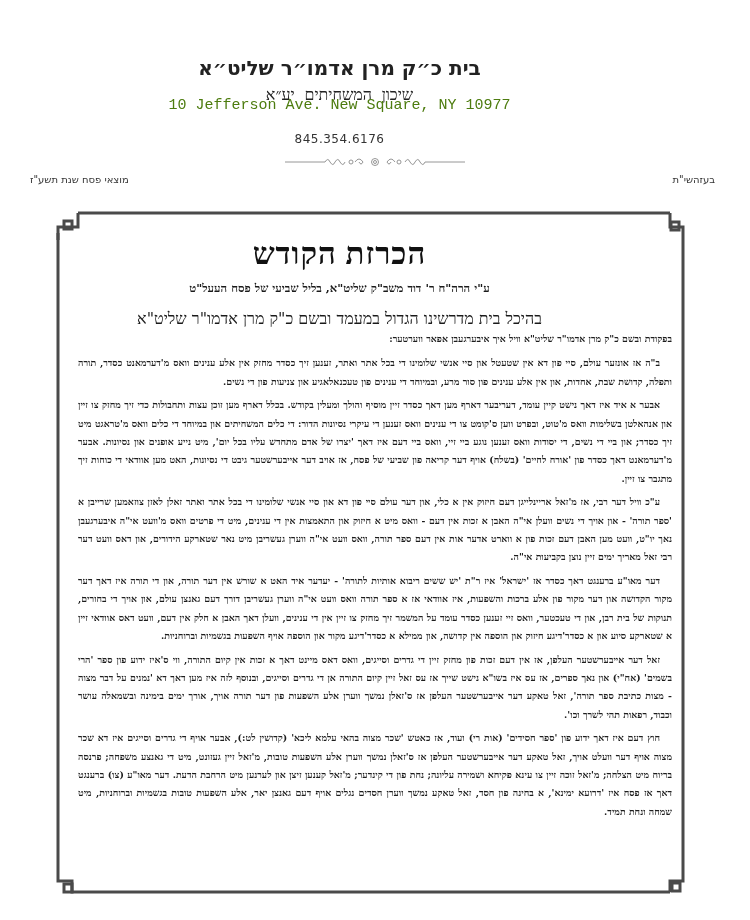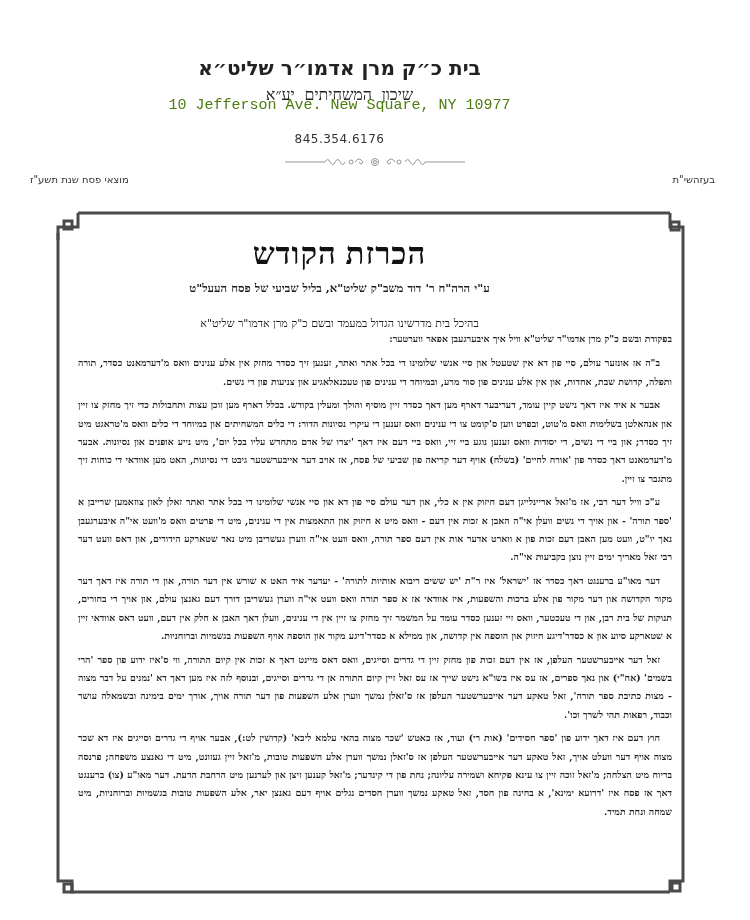--- a/index.html
+++ b/index.html
@@ -10,21 +10,21 @@
   #hdr-title{top:56px;font-family:"DejaVu Sans",sans-serif;font-weight:bold;font-size:20px;direction:rtl;color:#222;}
   #hdr-sub{top:85px;font-family:"DejaVu Sans Mono",monospace;font-size:16px;direction:rtl;color:#222;}
   #hdr-addr{top:97px;font-family:Liberation Mono, monospace;font-size:15px;color:#4d7c0f;}
   #hdr-phone{top:132px;font-family:"DejaVu Sans",sans-serif;font-size:12px;color:#333;letter-spacing:0.5px;}
   #flourish{top:155px;left:285px;width:180px;height:14px;}
   #date-left{top:174px;left:30px;font-family:"DejaVu Sans",sans-serif;font-size:10px;direction:rtl;color:#333;}
   #bsd-right{top:174px;right:35px;font-family:"DejaVu Sans",sans-serif;font-size:10px;direction:rtl;color:#333;}
   #frame{top:200px;left:40px;width:710px;height:720px;}
   #main-title{top:236px;font-family:Liberation Serif, serif;font-weight:bold;font-size:31px;direction:rtl;color:#111;letter-spacing:1px;}
   #sub1{top:281px;font-size:11.5px;font-weight:bold;direction:rtl;}
-  #sub2{top:317px;font-size:11px;direction:rtl;}
+  #sub2{top:309px;font-size:16px;direction:rtl;}
   #body{top:330px;left:78px;width:594px;direction:rtl;text-align:justify;font-size:9.4px;line-height:18.4px;font-family:"DejaVu Serif",serif;font-weight:bold;color:#1d1d1d;}
   #body p{margin:0 0 5px 0;text-indent:12px;}
   #body p.opening{text-indent:0;margin-bottom:6px;}
 </style>
 </head>
 <body>
 
 <div>
   <div id="hdr-title" class="abs center">בית כ״ק מרן אדמו״ר שליט״א</div>
   <div id="hdr-sub" class="abs center">שיכון המשחיתים יע״א</div>

